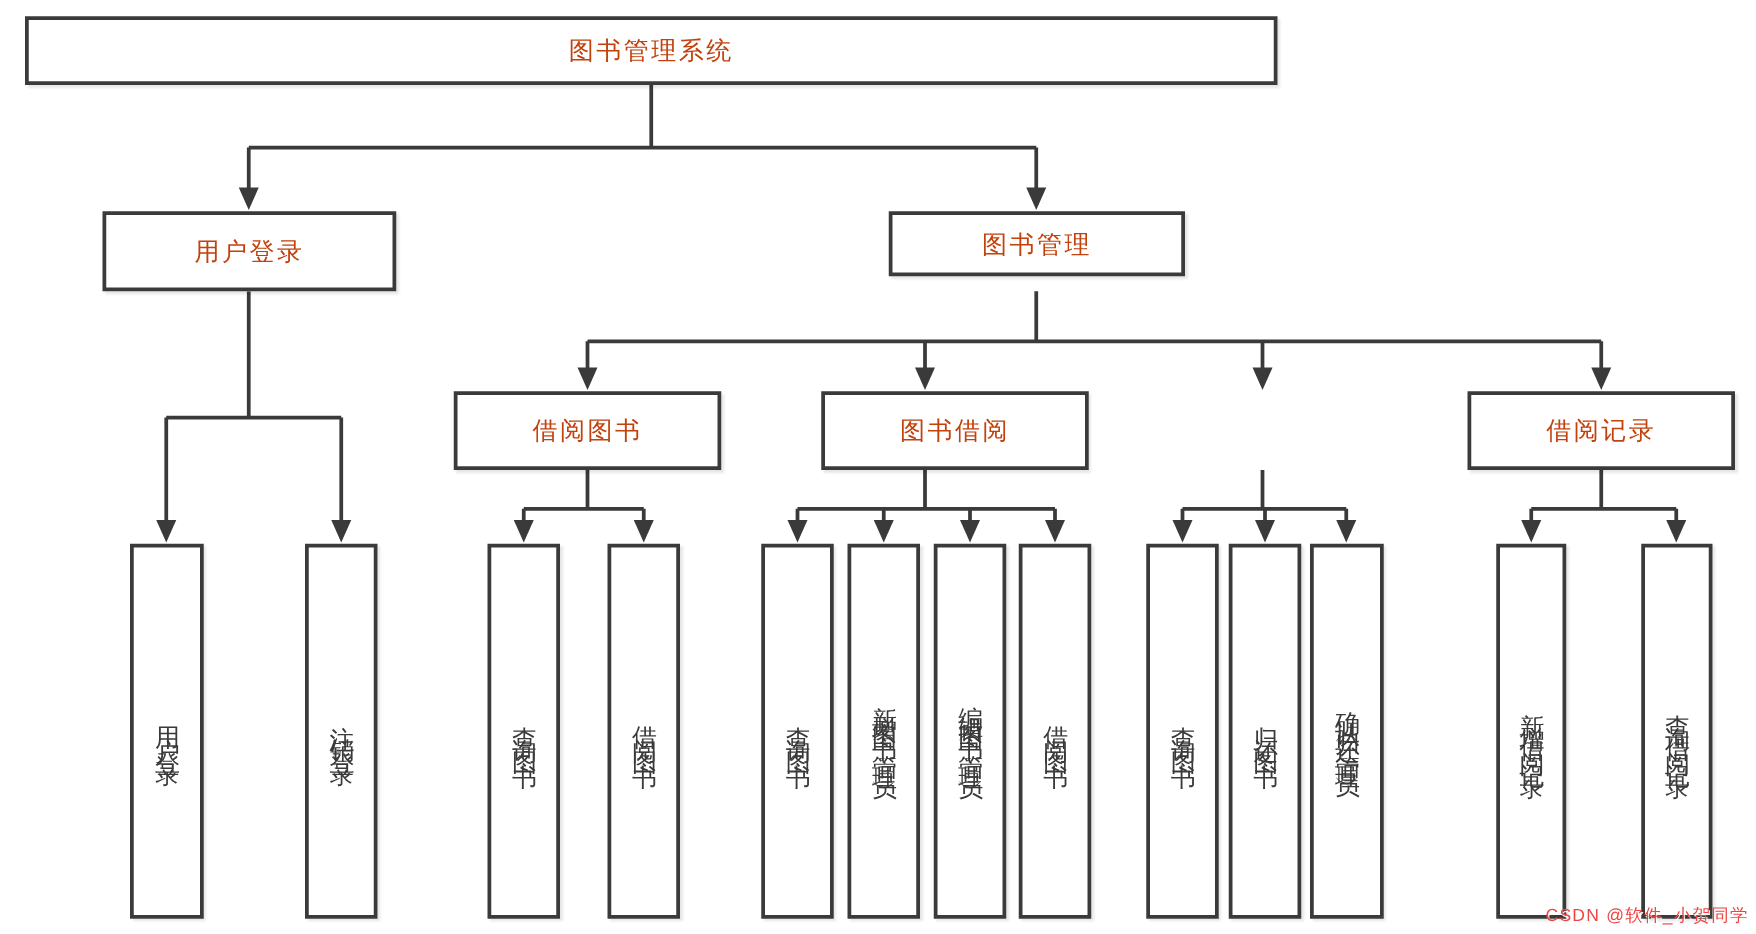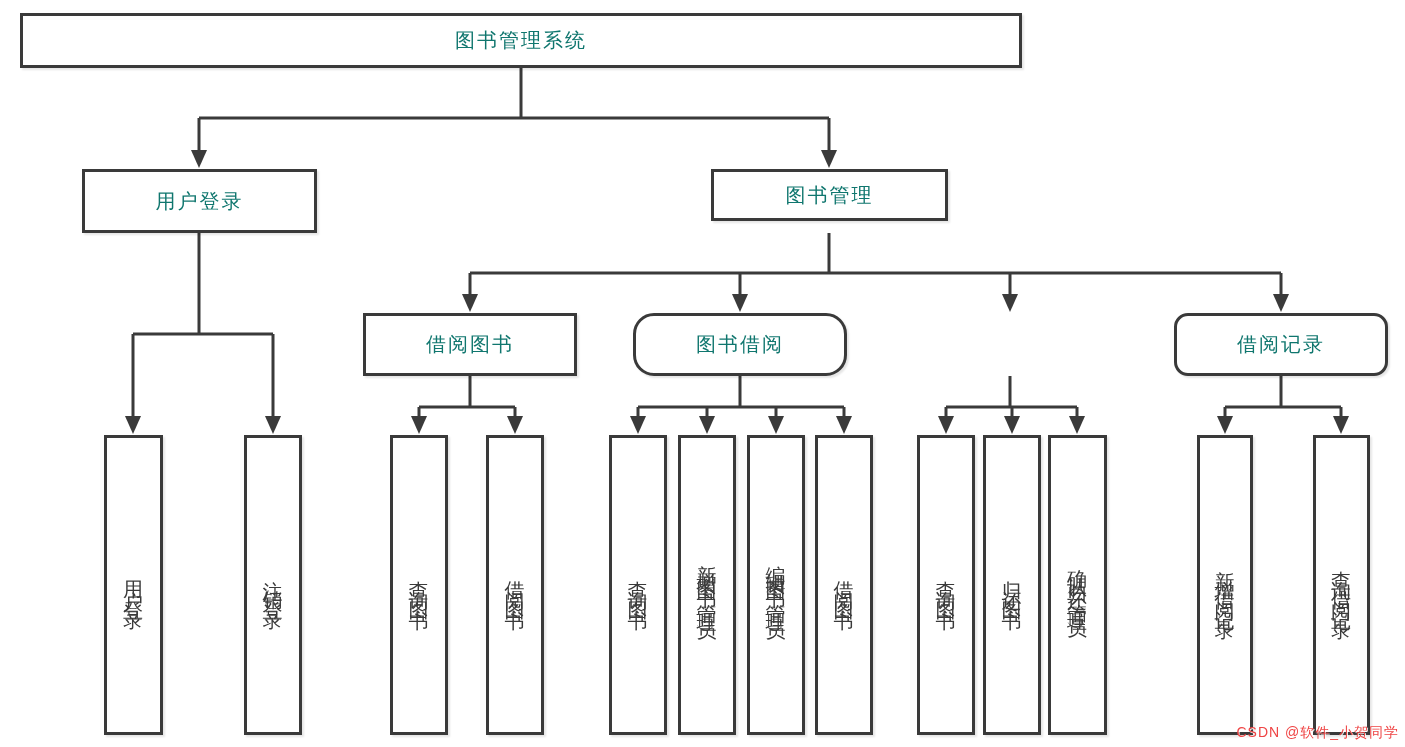--- a/index.html
+++ b/index.html
@@ -27,21 +27,21 @@
     border: 3px solid #3a3a3a;
     box-shadow: 2px 2px 2px rgba(0,0,0,0.10);
     display: flex;
     align-items: center;
     justify-content: center;
     z-index: 2;
   }
   .box.h .lbl {
     font-size: 20px;
     letter-spacing: 2px;
-    color: #0f766e;
+    color: #c2410c;
     white-space: nowrap;
   }
   .box.v .vlbl {
     writing-mode: vertical-rl;
     font-size: 20px;
     letter-spacing: 10px;
     color: #3a3a3a;
     line-height: 1;
   }
   .watermark {
@@ -108,24 +108,24 @@
   <div class="box h" style="left:82px; top:169px; width:235px; height:64px;">
     <span class="lbl">用户登录</span>
   </div>
   <div class="box h" style="left:711px; top:169px; width:237px; height:52px;">
     <span class="lbl">图书管理</span>
   </div>
 
   <div class="box h" style="left:363px; top:313px; width:214px; height:63px;">
     <span class="lbl">借阅图书</span>
   </div>
-  <div class="box h" style="left:633px; top:313px; width:214px; height:63px;border-radius:21px;">
+  <div class="box h" style="left:657px; top:313px; width:214px; height:63px;">
     <span class="lbl">图书借阅</span>
   </div>
-  <div class="box h" style="left:1174px; top:313px; width:214px; height:63px;border-radius:14px;">
+  <div class="box h" style="left:1174px; top:313px; width:214px; height:63px;">
     <span class="lbl">借阅记录</span>
   </div>
 
   <div class="box v" style="left:104px; top:435px; width:59px; height:300px;">
     <span class="vlbl">用户登录</span>
   </div>
   <div class="box v" style="left:244px; top:435px; width:58px; height:300px;">
     <span class="vlbl">注销登录</span>
   </div>
 

